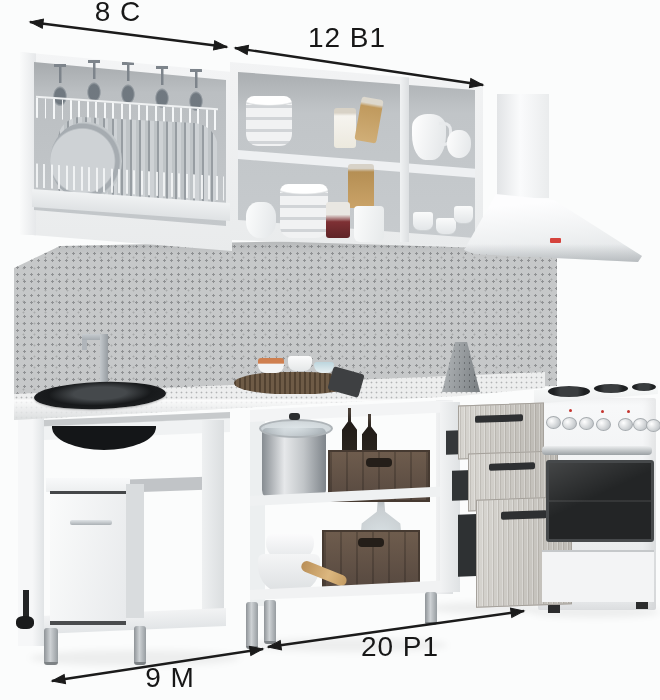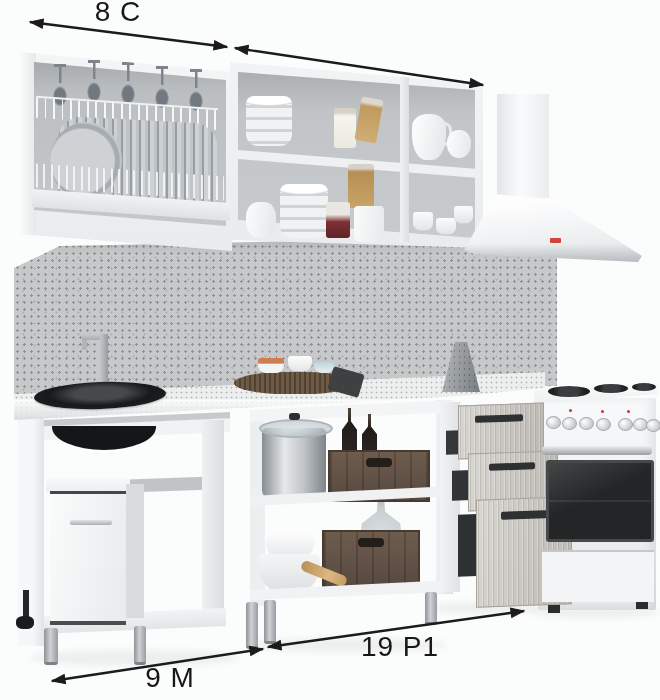--- a/index.html
+++ b/index.html
@@ -401,16 +401,17 @@
       <polygon points="0,0 -13,-4.6 -13,4.6" transform="translate(263,649) rotate(-8.6)"></polygon>
     </g>
     <g stroke="#1b1b1b" fill="#1b1b1b">
       <line x1="268" y1="647" x2="524" y2="611" stroke-width="2.4"></line>
       <polygon points="0,0 13,-4.6 13,4.6" transform="translate(268,647) rotate(-8)"></polygon>
       <polygon points="0,0 -13,-4.6 -13,4.6" transform="translate(524,611) rotate(-8)"></polygon>
     </g>
   </svg>
 
   <div class="dim-label l-8c">8 С</div>
+  <div class="dim-label l-12v1">12 В1</div>
   <div class="dim-label l-8m">9 М</div>
-  <div class="dim-label l-12p1">19 Р1</div>
+  <div class="dim-label l-12p1">20 Р1</div>
 
 </div>
 
 </body></html>

